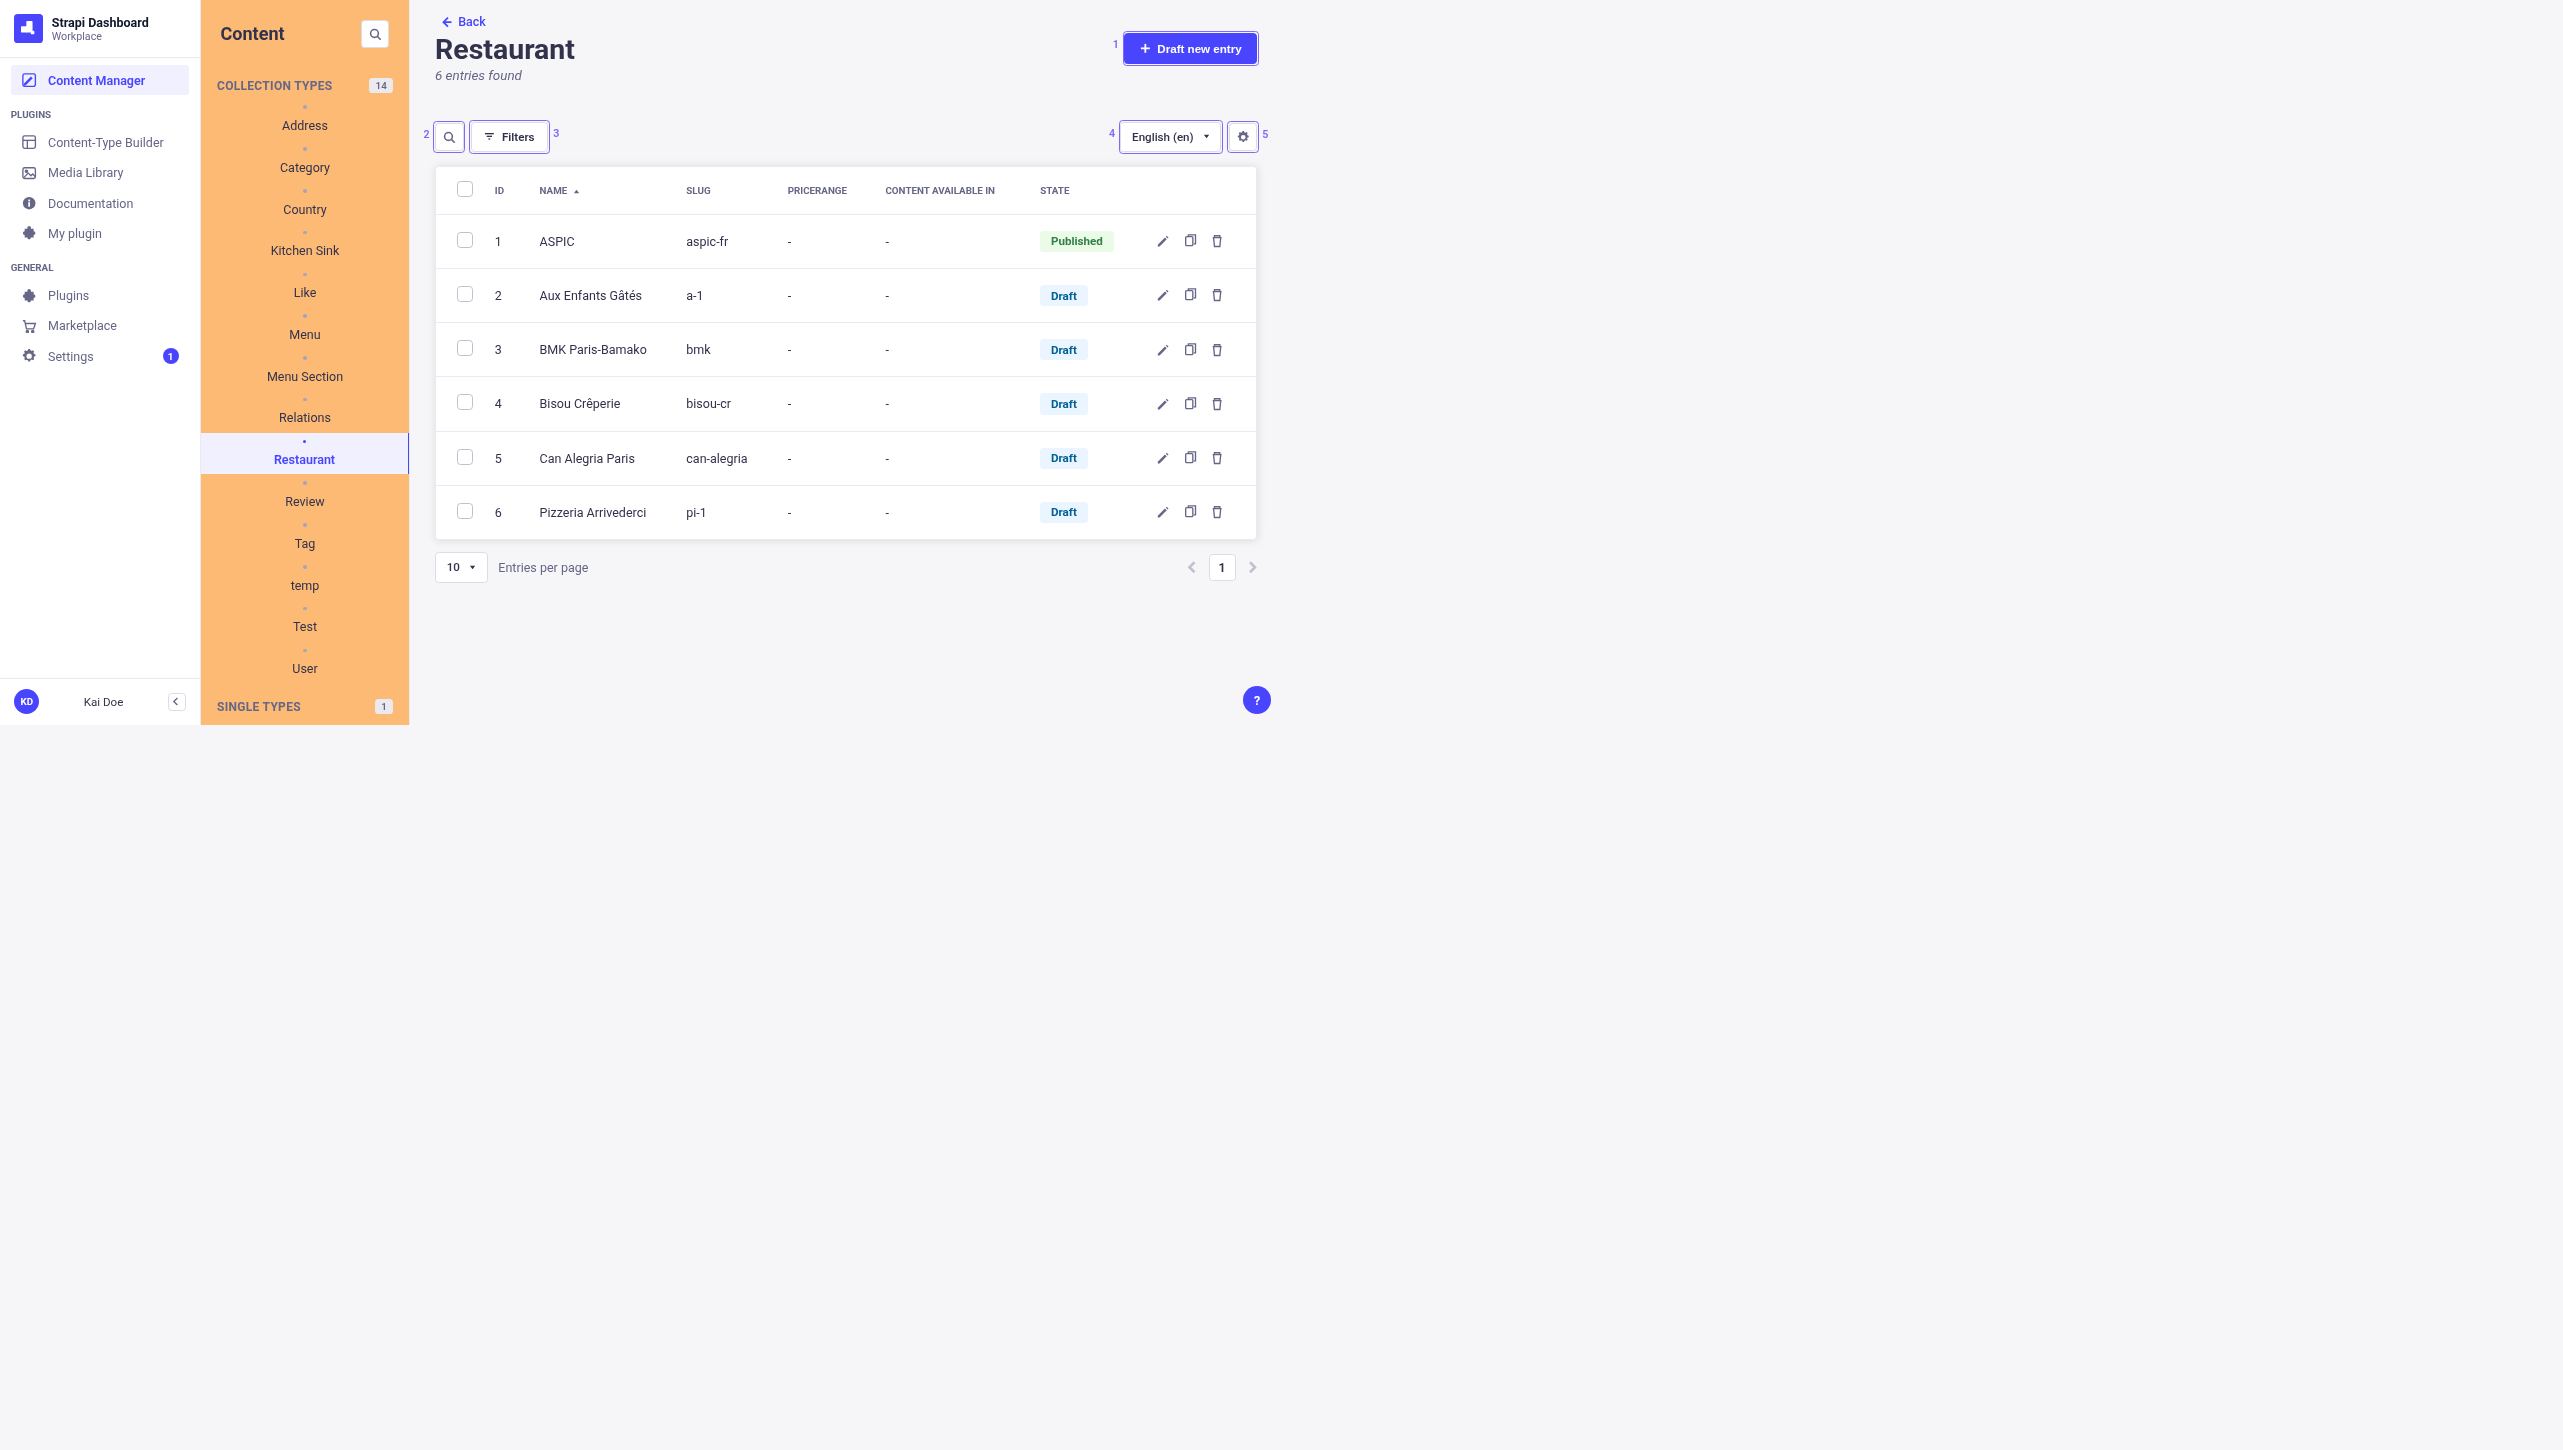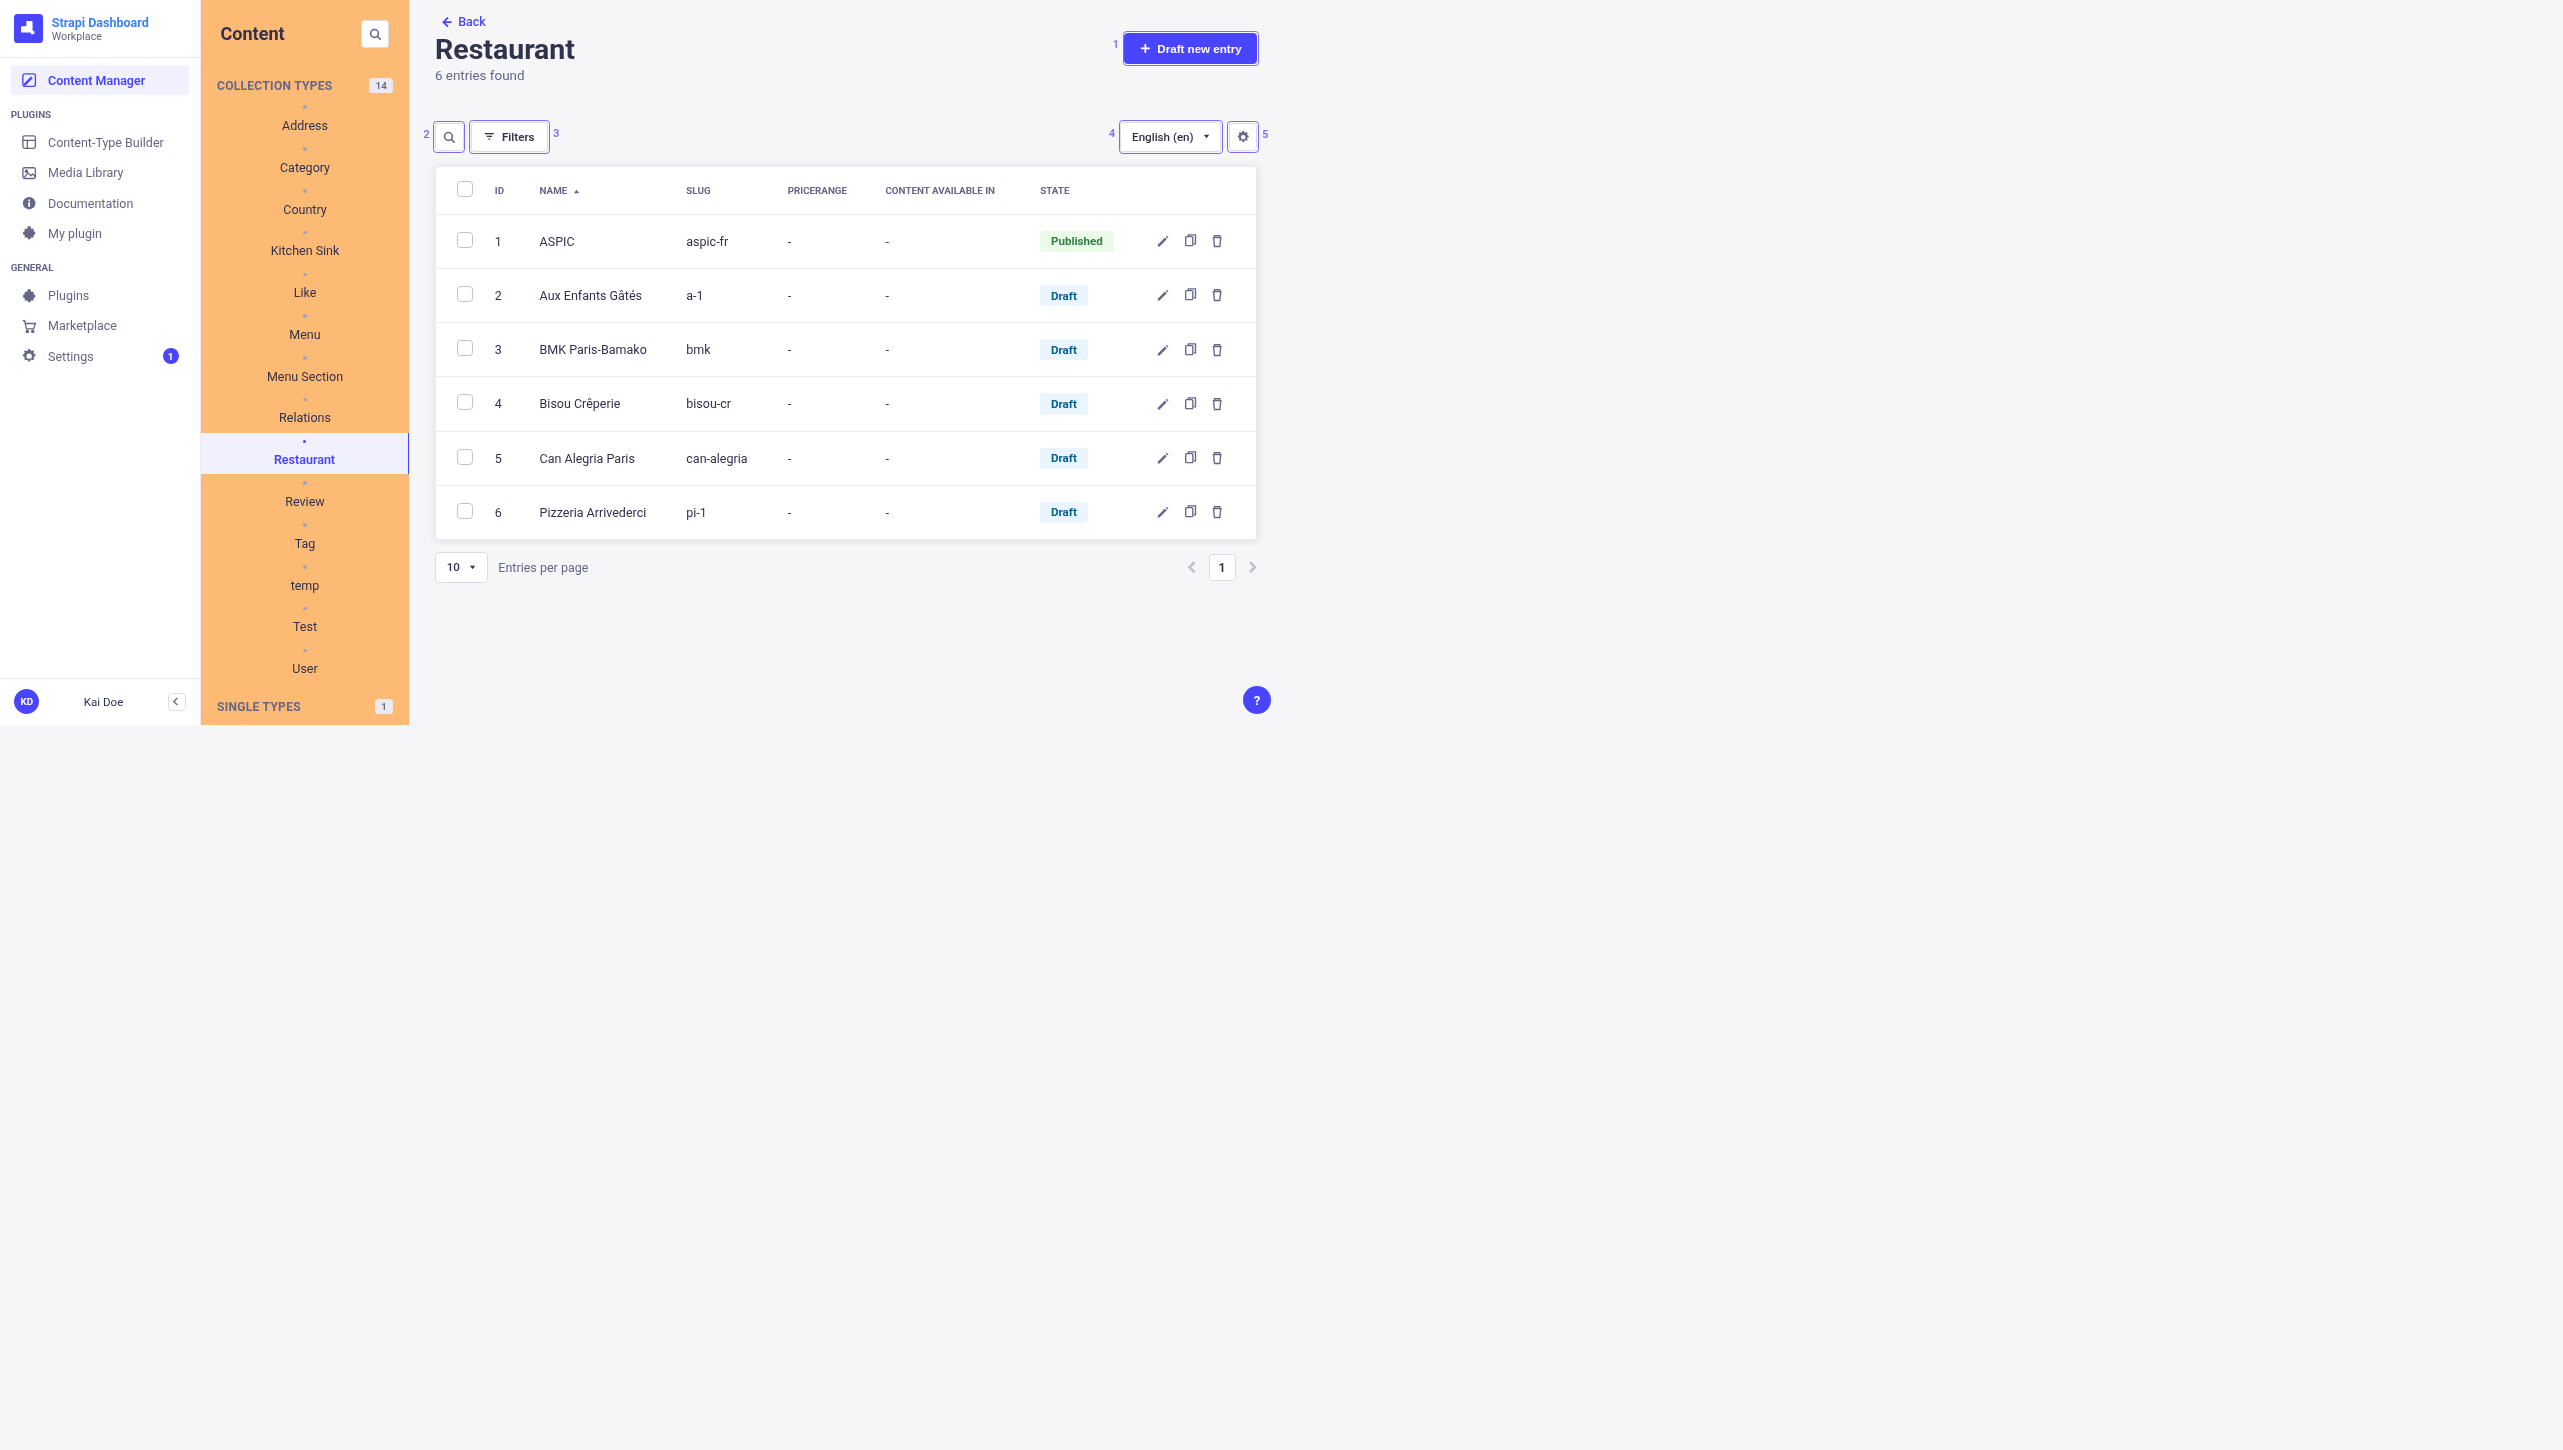--- a/index.html
+++ b/index.html
@@ -26,21 +26,21 @@
       gap: 9px;
       padding: 14.3px;
     }
     .brand-logo {
       width: 28.5px; height: 28.5px;
       background: #4945ff;
       border-radius: 3.6px;
       display: flex; align-items: center; justify-content: center;
     }
     .brand-logo svg { fill: #fff; }
-    .brand-title { font-weight: 700; font-size: 12.5px; color: #3b82f6; }
+    .brand-title { font-weight: 700; font-size: 12.5px; color: #0f172a; }
     .brand-sub { font-size: 10.7px; color: #666687; }
     .nav-list { padding: 7.1px 10.7px; }
     .nav-section-label {
       font-size: 9.8px;
       font-weight: 700;
       color: #666687;
       padding: 7.1px 10.7px;
     }
     .nav-item {
       display: flex;
@@ -134,21 +134,21 @@
       background:#f0f0ff;
       border-right: 1.8px solid #4945ff;
       font-weight:600;
       color:#4945ff;
     }
     .ct-item.active .ct-bullet { background:#4945ff; }
     .main { flex:1; padding: 14.3px 25px 18px 25px; overflow:auto; position:relative; }
     .back-link { display:flex; align-items:center; gap:5.3px; color:#4945ff; font-weight:500; cursor:pointer; margin-left:3.6px; }
     .page-head { display:flex; align-items:flex-start; justify-content:space-between; margin-top:3.6px; }
     .page-title { font-size:28.5px; font-weight:700; color:#32324d; }
-    .page-sub { font-size:13.4px; color:#666687; margin-top:1.8px; }
+    .page-sub { font-size:13.4px; color:#666687; margin-top:1.8px;font-style:italic; }
     .btn-primary {
       background:#4945ff; color:#fff;
       border:0.9px solid #4945ff;
       border-radius:3.6px;
       padding: 8px 14.3px;
       font-weight:600; font-size:11.6px;
       display:flex; align-items:center; gap:7.1px;
       cursor:pointer;
     }
     .toolbar { display:flex; align-items:center; gap:7.1px; margin-top:39px; }

